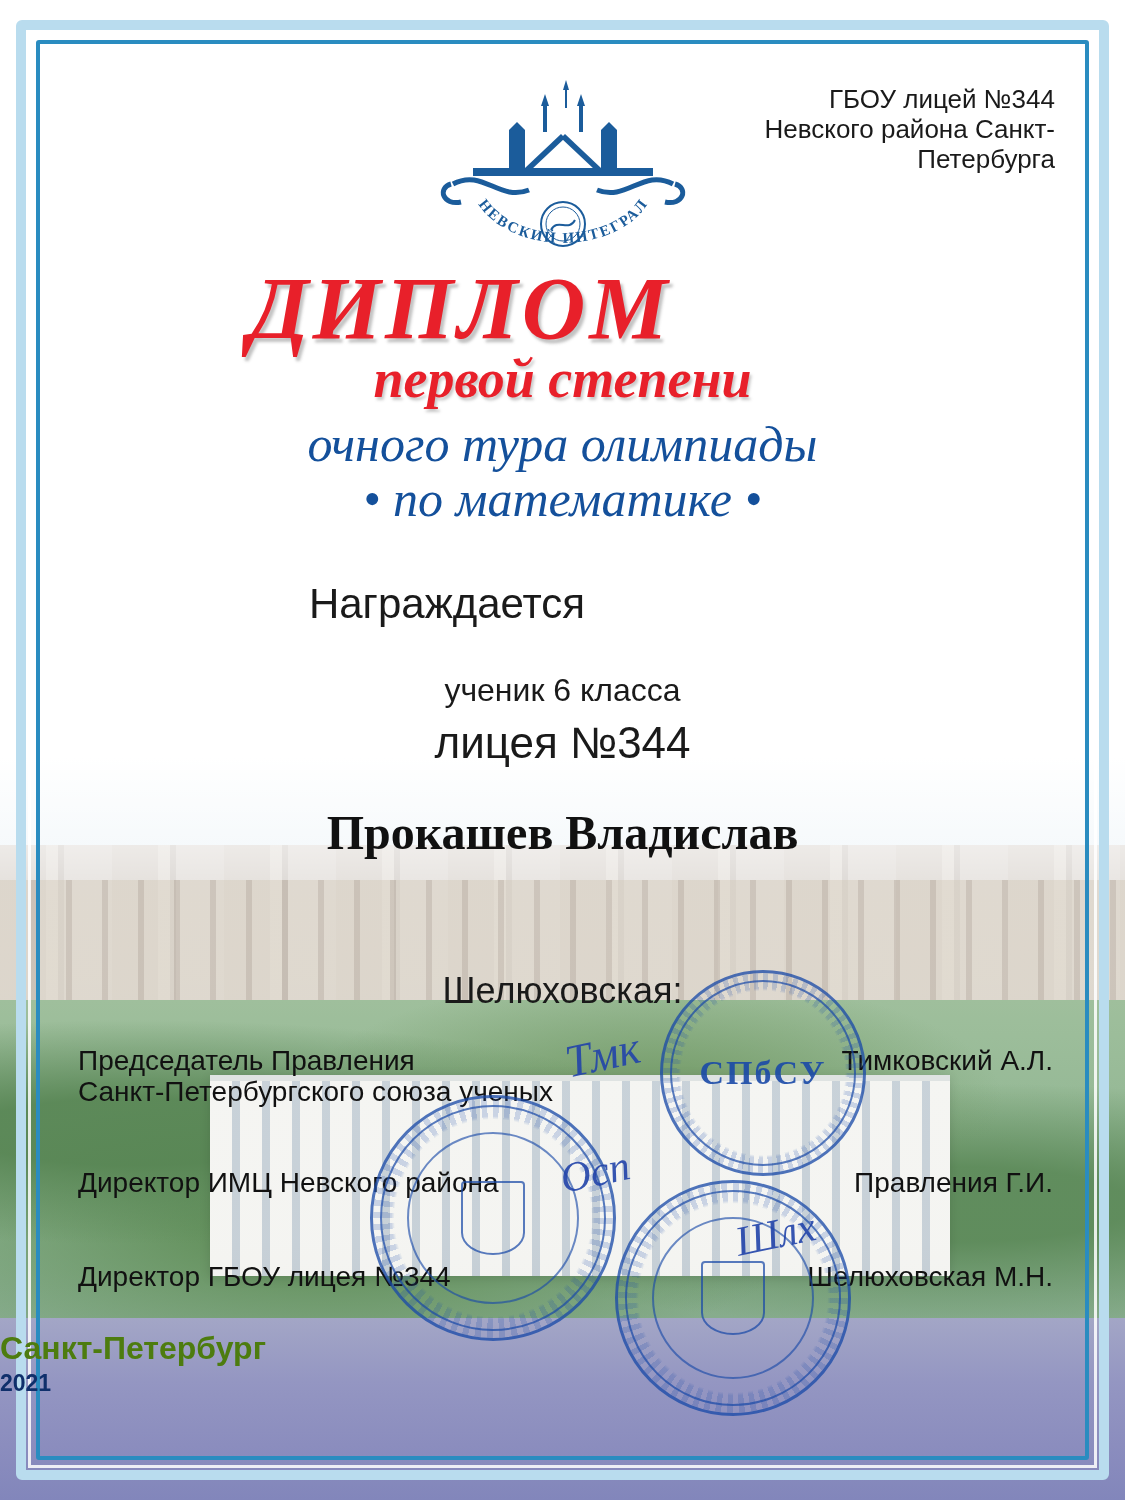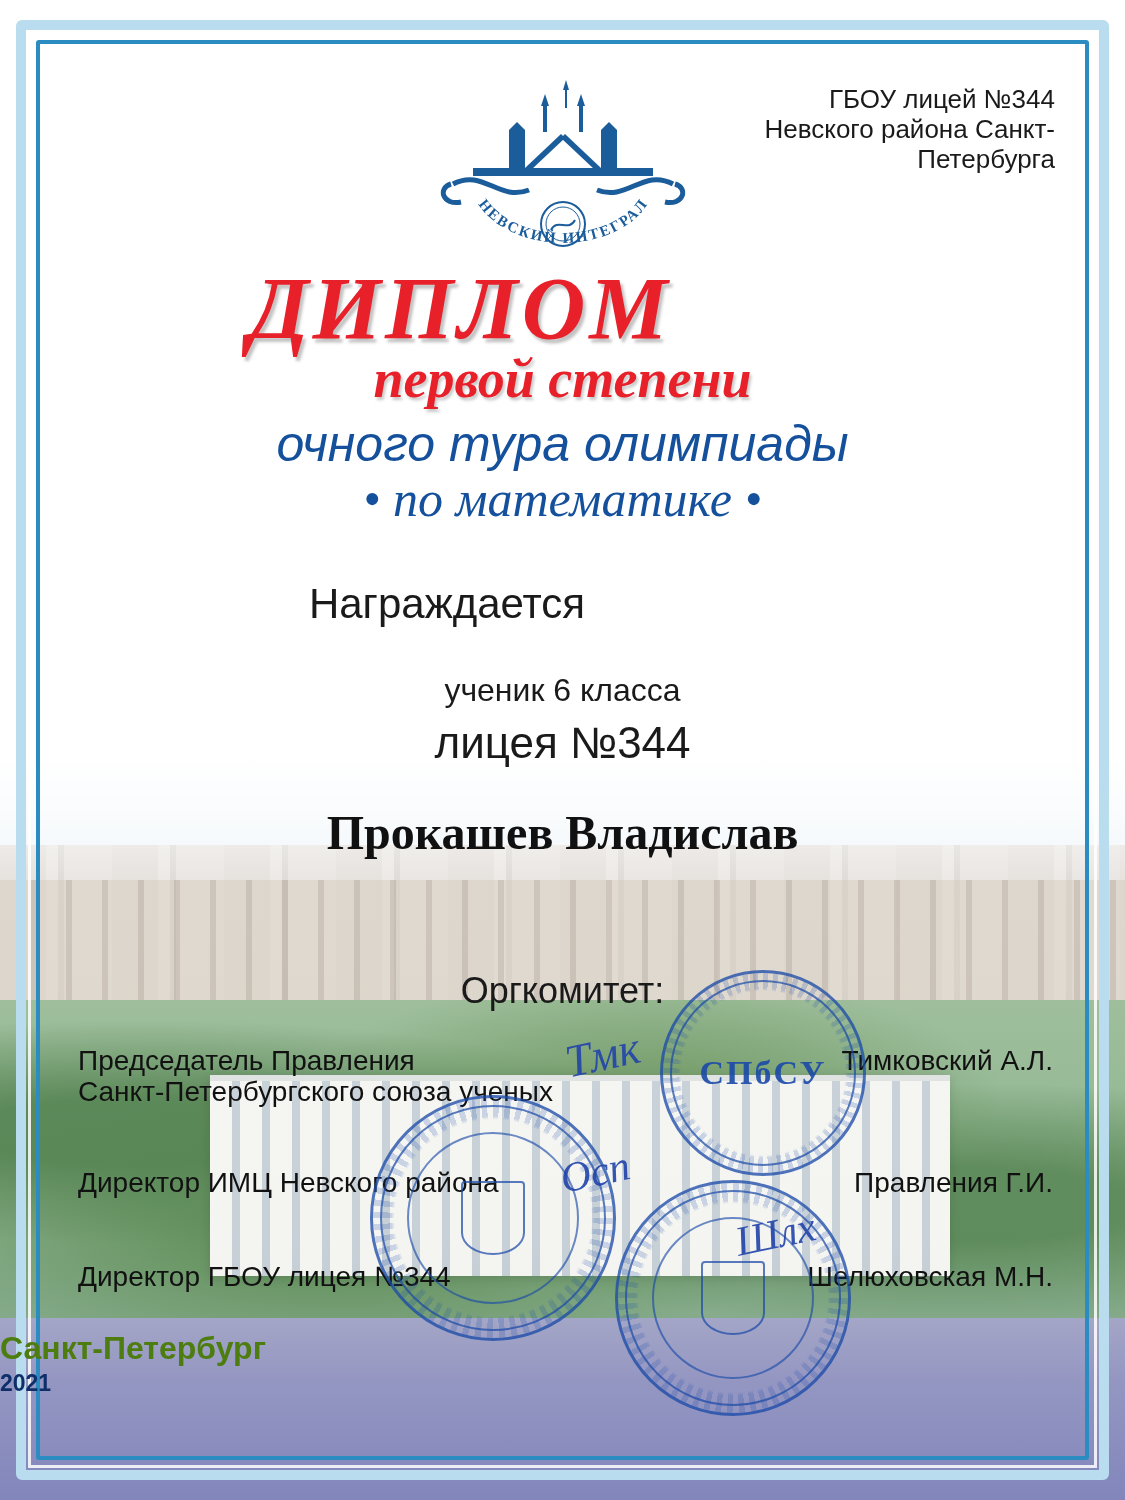--- a/index.html
+++ b/index.html
@@ -199,21 +199,21 @@
     font-style: italic;
     font-size: 54px;
     color: #e8202a;
     text-shadow: 2px 3px 3px rgba(120,120,120,0.4);
   }
   .title-sub1 {
     position: absolute;
     left: 0; top: 415px;
     width: 1125px;
     text-align: center;
-    font-family: Liberation Sans, sans-serif;
+    font-family: Liberation Serif, serif;
     font-style: italic;
     font-size: 50px;
     color: #14509b;
   }
   .title-sub2 {
     position: absolute;
     left: 0; top: 470px;
     width: 1125px;
     text-align: center;
     font-family: "Liberation Serif", serif;
@@ -431,21 +431,21 @@
   <div class="title-diplom">ДИПЛОМ</div>
   <div class="title-degree">первой степени</div>
   <div class="title-sub1">очного тура олимпиады</div>
   <div class="title-sub2">• по математике •</div>
 
   <div class="awarded">Награждается</div>
   <div class="recipient-line1">ученик 6 класса</div>
   <div class="recipient-line2">лицея №344</div>
   <div class="recipient-name">Прокашев Владислав</div>
 
-  <div class="orgcom-title">Оргкомитет:</div>
+  <div class="orgcom-title">Шелюховская:</div>
 
   <div class="sig-row sig-row-1">
     <div class="role">
       <div>Председатель Правления</div>
       <div>Санкт-Петербургского союза ученых</div>
     </div>
     <div class="person">Тимковский А.Л.</div>
   </div>
 
   <div class="sig-row sig-row-2">

